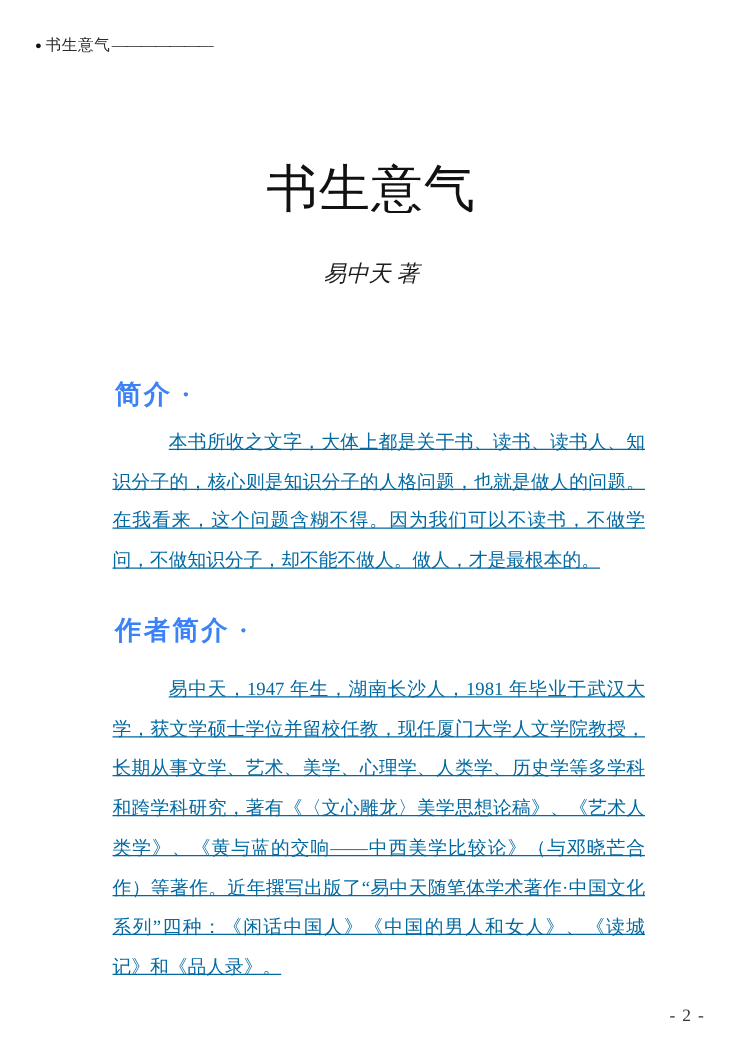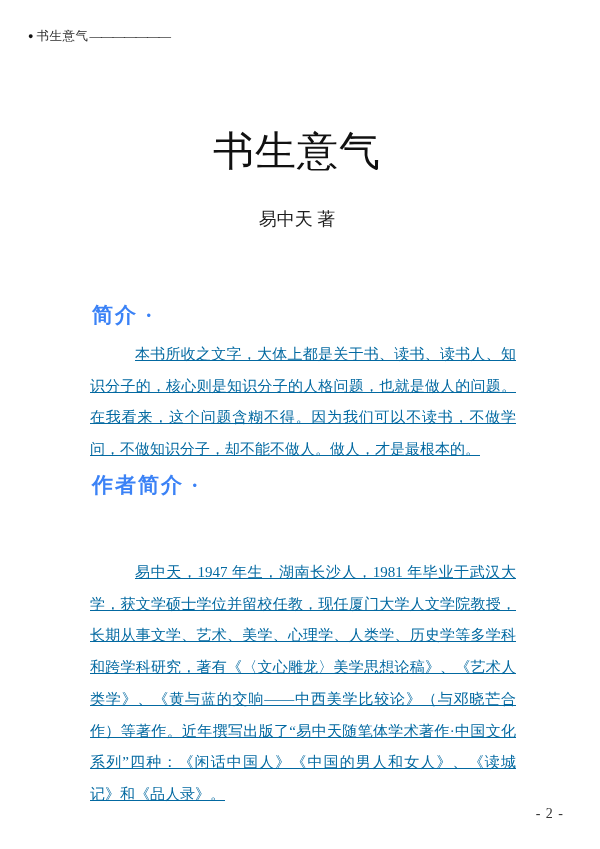--- a/index.html
+++ b/index.html
@@ -63,51 +63,52 @@
   
   .book-author {
     position: absolute;
     top: 207px;
     left: 0;
     width: 594px;
     text-align: center;
     font-size: 18px;
     color: #1d1d1d;
     line-height: 24px;
+    font-style: italic;
   }
 
   
   .section-heading {
     position: absolute;
     left: 92px;
     margin: 0;
     font-size: 21px;
     font-weight: 700;
     letter-spacing: 2px;
     color: #3b82f6;
     line-height: 25px;
   }
   .heading-intro { top: 303px; }
-  .heading-author-bio { top: 473px; }
+  .heading-author-bio { top: 492px; }
 
   .body-paragraph {
     position: absolute;
     left: 90px;
     width: 426px;
     margin: 0;
     font-size: 15px;
     line-height: 31.7px;
     text-align: justify;
     text-justify: inter-character;
     text-indent: 45px;
     color: #0369a1;
     text-decoration: underline;
   }
   .paragraph-intro { top: 339px; }
-  .paragraph-author-bio { top: 537px; margin-top: 20px; }
+  .paragraph-author-bio { top: 537px; }
 
   
   .page-footer {
     position: absolute;
     top: 806px;
     right: 36px;
     font-size: 14px;
     color: #333333;
     letter-spacing: 1px;
   }

